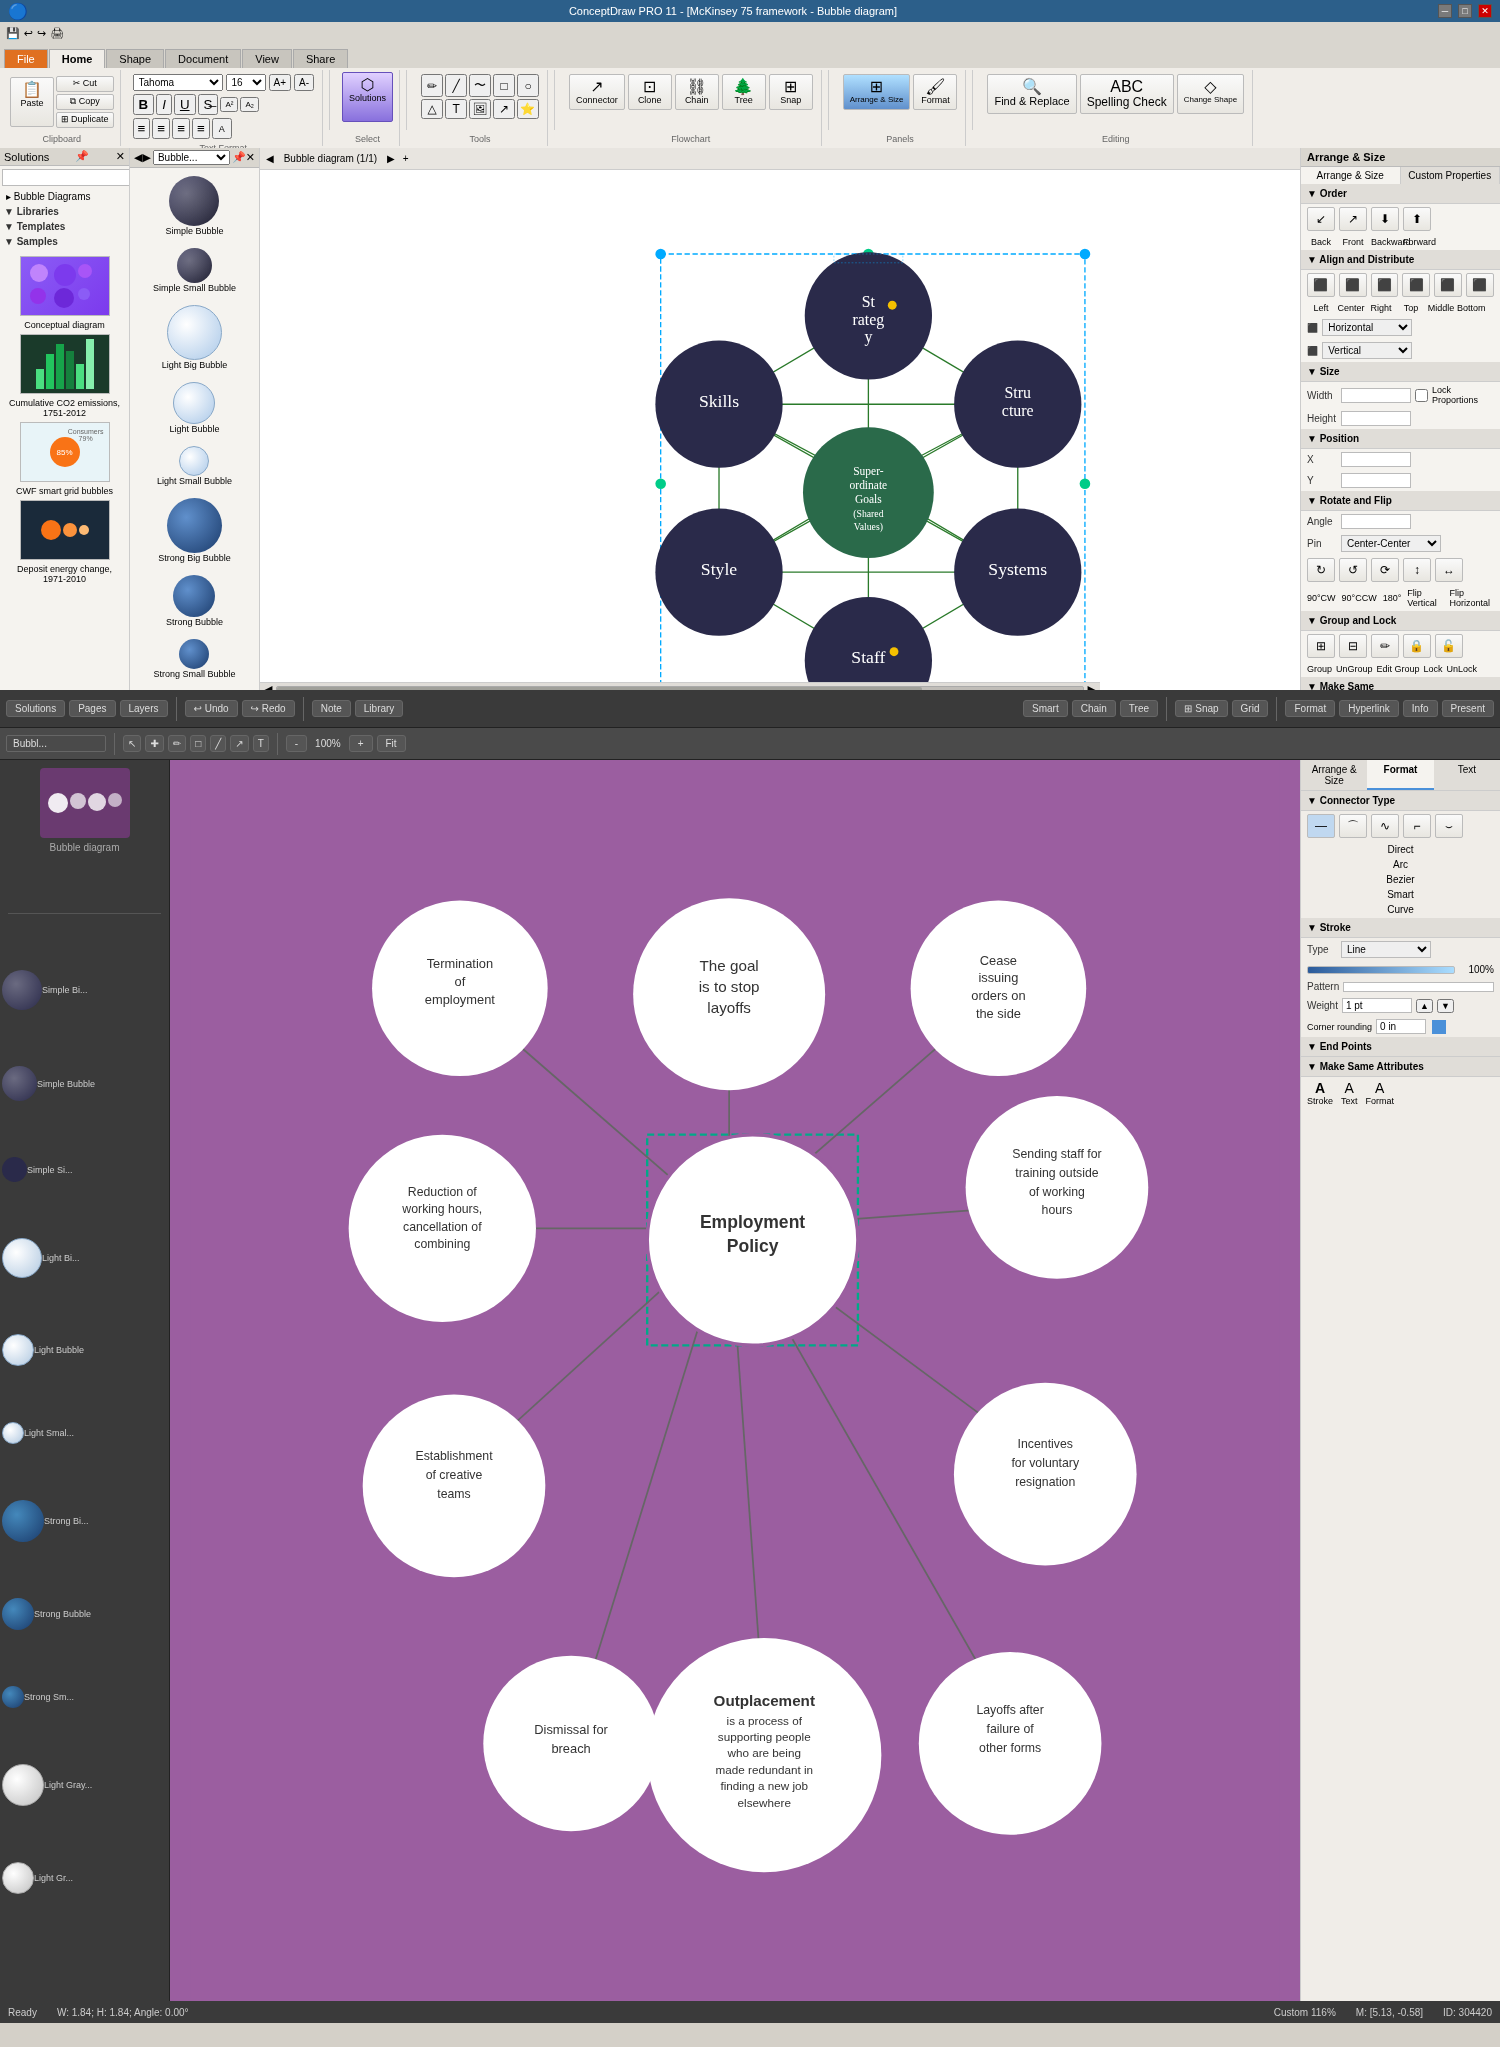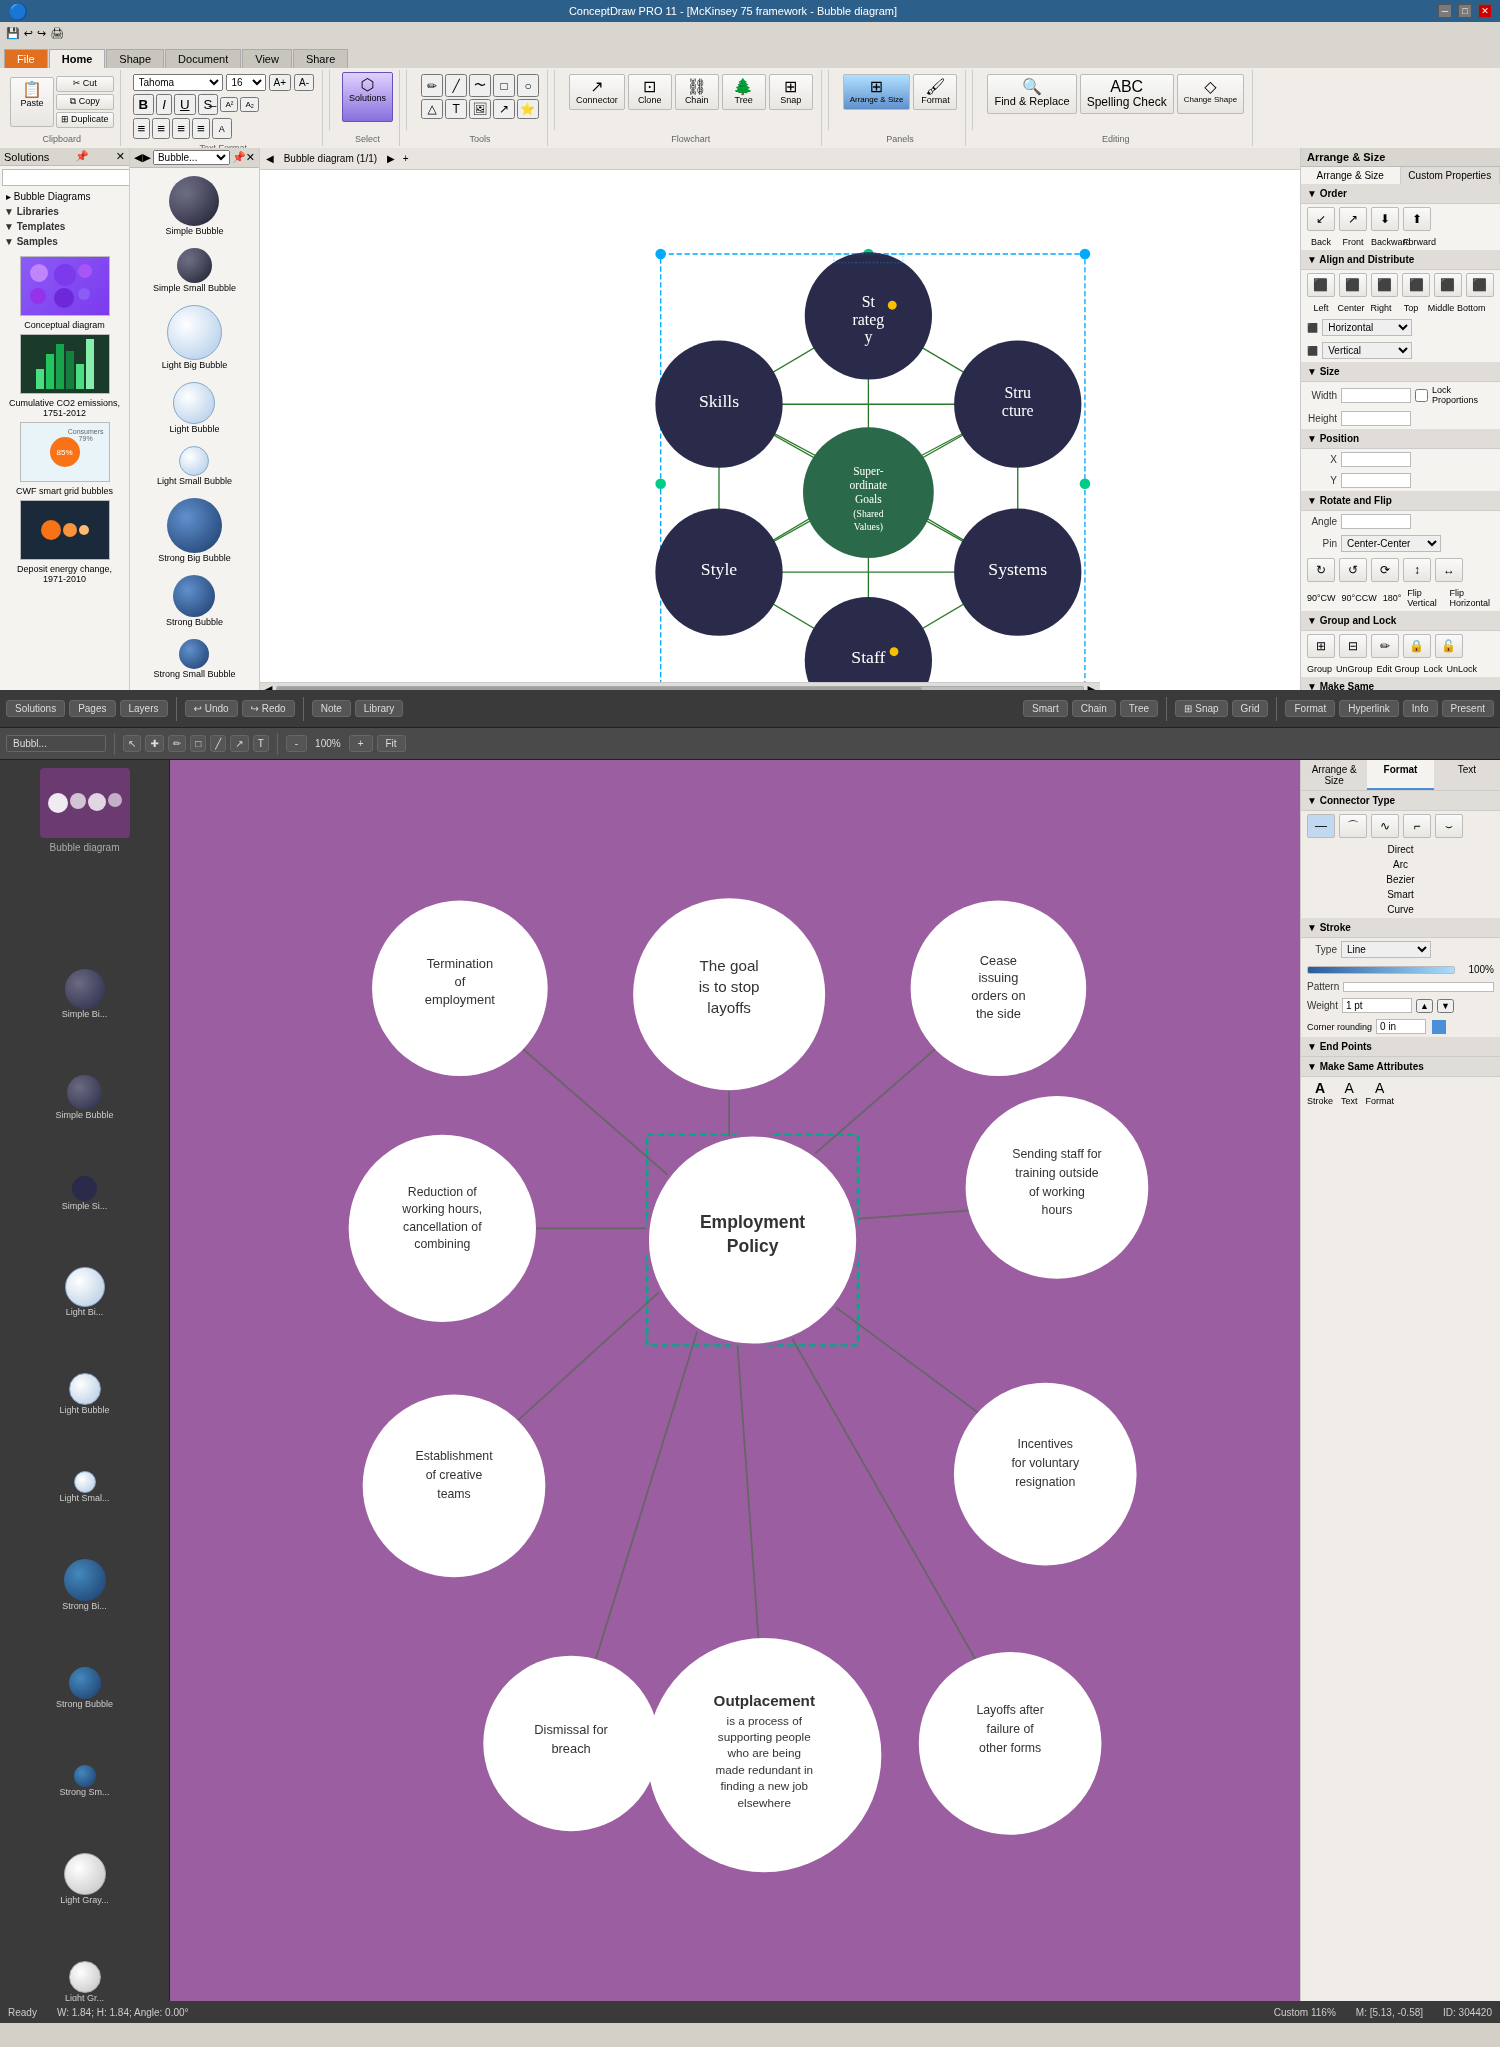--- a/index.html
+++ b/index.html
@@ -48,21 +48,21 @@
     .rp-header { background: #d9d6cf; padding: 3px 6px; font-size: 11px; font-weight: bold; border-bottom: 1px solid #bbb; }
     .rp-tabs { display: flex; background: #e0ddd8; }
     .rp-tab { flex: 1; text-align: center; padding: 3px; font-size: 10px; cursor: pointer; border-right: 1px solid #ccc; }
     .rp-tab.active { background: #f5f3ef; }
     .rp-section { padding: 4px 6px; font-size: 10px; background: #e0ddd8; border-bottom: 1px solid #ccc; font-weight: bold; cursor: pointer; }
     .rp-row { display: flex; align-items: center; padding: 3px 6px; gap: 4px; font-size: 10px; }
     .rp-icon-row { display: flex; gap: 4px; padding: 3px 6px; align-items: center; }
     .rp-icon-btn { width: 28px; height: 24px; background: linear-gradient(to bottom, #fafafa, #e8e6e0); border: 1px solid #bbb; border-radius: 2px; cursor: pointer; display: flex; align-items: center; justify-content: center; font-size: 12px; }
     .rp-input { width: 70px; padding: 1px 3px; font-size: 10px; border: 1px solid #bbb; }
     .rp-select { width: 90px; padding: 1px; font-size: 10px; border: 1px solid #bbb; }
-    .rp-label { font-size: 10px; color: #333; min-width: 30px; text-align: right; }
+    .rp-label { font-size: 10px; color: #333; min-width: 30px; }
 
     
     .status-bar { background: #007bbd; color: white; height: 20px; display: flex; align-items: center; padding: 0 8px; font-size: 10px; gap: 20px; }
     .status-right { margin-left: auto; display: flex; align-items: center; gap: 10px; }
 
     
     #app-bottom { width: 1500px; height: 1357px; background: #d4d0c8; position: relative; }
     .app2-titlebar { background: #4a4a4a; color: white; height: 24px; display: flex; align-items: center; padding: 0 8px; font-size: 11px; justify-content: space-between; }
     .app2-dots { display: flex; gap: 6px; }
     .dot { width: 14px; height: 14px; border-radius: 50%; }
@@ -76,21 +76,21 @@
     .app2-left { width: 170px; background: #3a3a3a; border-right: 1px solid #222; overflow: hidden; gap: 48px; }
     .app2-canvas { flex: 1; position: relative; background: #9b5ea0; overflow: hidden; }
     .app2-right { width: 200px; background: #f0ede8; border-left: 1px solid #ccc; overflow-y: auto; }
     .app2-statusbar { background: #3a3a3a; color: #ccc; height: 22px; display: flex; align-items: center; padding: 0 8px; font-size: 10px; gap: 20px; }
 
     
     .colors-bar { background: #f0ede8; height: 40px; display: flex; align-items: center; padding: 0 8px; gap: 2px; border-top: 1px solid #ccc; border-bottom: 1px solid #ccc; }
     .color-swatch { width: 14px; height: 14px; border: 1px solid #999; cursor: pointer; }
 
     
-    .app2-lib-item { display: flex; flex-direction: column; align-items: center; padding: 4px 2px; font-size: 9px; cursor: pointer; color: #ccc; }
+    .app2-lib-item { display: flex; flex-direction: row; align-items: center; padding: 4px 2px; font-size: 9px; cursor: pointer; color: #ccc; }
 
     
     .sample-thumb { width: 90px; height: 60px; background: #e0ddd8; border: 1px solid #bbb; margin: 3px auto; cursor: pointer; display: flex; align-items: center; justify-content: center; font-size: 8px; text-align: center; overflow: hidden; }
     .sample-label { font-size: 9px; text-align: center; padding: 1px 4px; }
   </style>
 </head>
 <body>
 
 <div id="app-top">
 

